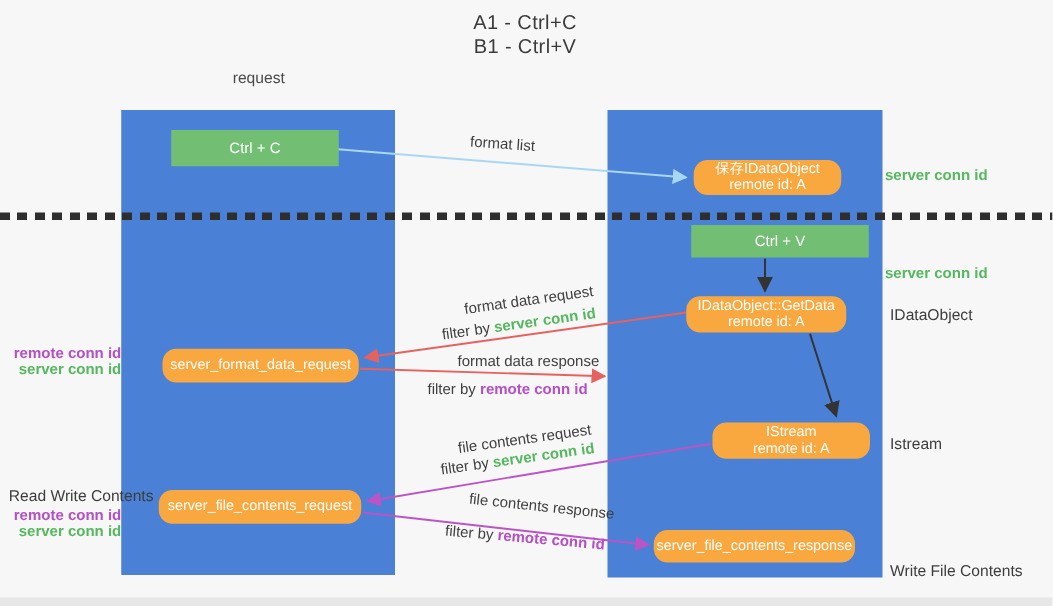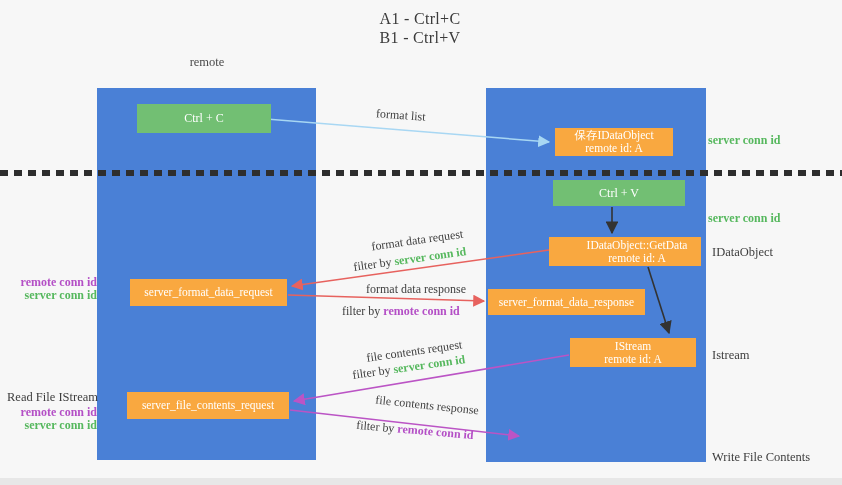--- a/index.html
+++ b/index.html
@@ -3,21 +3,21 @@
 <meta charset="utf-8">
 <style>
   :root{
     --column-blue:#4a80d6; --box-green:#72bf73; --box-orange:#f9a840;
     --arrow-lightblue:#a8d7f3; --arrow-red:#e7625e; --arrow-purple:#bb54c5;
     --arrow-black:#333333; --label-green:#56b85e; --label-purple:#b44fc6;
     --text-dark:#3d3d3d; --page-bg:#f7f7f7;
   }
   html,body{margin:0;padding:0;}
   body{background:var(--page-bg,#f7f7f7);font-family:"Liberation Sans","DejaVu Sans",sans-serif;}
-  .canvas{position:relative;width:842px;height:485px;background:var(--page-bg,#f7f7f7);overflow:hidden;font-family:Liberation Serif, serif;}
+  .canvas{position:relative;width:842px;height:485px;background:var(--page-bg,#f7f7f7);overflow:hidden;}
 
   .title{position:absolute;left:330px;top:9px;width:180px;text-align:center;
          font-size:16px;line-height:19px;color:#3b3b3b;letter-spacing:.3px;}
   .col-header{position:absolute;width:120px;text-align:center;font-size:12.5px;
               line-height:14px;color:#4a4a4a;}
 
   .column{position:absolute;background:var(--column-blue,#4a80d6);}
 
   .dotted{position:absolute;left:0;top:170px;width:842px;height:6px;
           background:repeating-linear-gradient(90deg,#2e2e2e 0 8px,transparent 8px 14px);}
@@ -29,21 +29,21 @@
   .ln-black{stroke:var(--arrow-black,#333);stroke-width:1.6;}
   .mh-blue{fill:var(--arrow-lightblue,#a8d7f3);}
   .mh-red{fill:var(--arrow-red,#e7625e);}
   .mh-purple{fill:var(--arrow-purple,#bb54c5);}
   .mh-black{fill:var(--arrow-black,#333);}
 
   .box{position:absolute;z-index:3;display:flex;flex-direction:column;align-items:center;
        justify-content:center;color:#fff;text-align:center;font-size:12px;line-height:13px;}
   .box.small{font-size:11.5px;}
   .green{background:var(--box-green,#72bf73);}
-  .orange{background:var(--box-orange,#f9a840);}
+  .orange{background:var(--box-orange,#f9a840);border-radius:11px;}
 
   .arrow-label{position:absolute;z-index:3;font-size:12px;color:#3f3f3f;white-space:nowrap;}
   .tag-green{color:var(--label-green,#56b85e);font-weight:700;}
   .tag-purple{color:var(--label-purple,#b44fc6);font-weight:700;}
 
   .side-plain{position:absolute;z-index:3;font-size:12.5px;color:var(--text-dark,#3d3d3d);white-space:nowrap;}
   .side-green{position:absolute;z-index:3;font-size:12px;font-weight:700;color:var(--label-green,#56b85e);white-space:nowrap;}
   .left-pair{position:absolute;z-index:3;width:97px;text-align:right;font-size:12px;
              font-weight:700;line-height:13px;white-space:nowrap;}
   .left-pair .remote{color:var(--label-purple,#b44fc6);}
@@ -55,21 +55,21 @@
 <body>
 
 <div class="canvas">
 
   <div class="title">
     <div>A1 - Ctrl+C</div>
     <div>B1 - Ctrl+V</div>
   </div>
 
   <div class="col-header" style="left:147px;top:55px;">
-    <div>remote</div>
+    <div>request</div>
   </div>
   <div class="col-header" style="left:536px;top:55px;">
   </div>
 
   <div class="column" style="left:97px;top:88px;width:219px;height:372px;"></div>
   <div class="column" style="left:486px;top:88px;width:220px;height:374px;"></div>
 
   <div class="dotted"></div>
 
   <svg class="arrows" width="842" height="485">
@@ -96,39 +96,39 @@
     <line x1="290" y1="410" x2="519" y2="436" class="ln-purple" marker-end="url(#mk-purple)"></line>
   </svg>
 
   <div class="box green" style="left:137px;top:104px;width:134px;height:29px;">
     <div>Ctrl + C</div>
   </div>
   <div class="box orange small" style="left:555px;top:128px;width:118px;height:28px;">
     <div>保存IDataObject</div>
     <div>remote id: A</div>
   </div>
-  <div class="box green" style="left:553px;top:180px;width:132px;height:26px;">
+  <div class="box green" style="left:553px;top:180px;width:142px;height:26px;">
     <div>Ctrl + V</div>
   </div>
-  <div class="box orange small" style="left:549px;top:237px;width:128px;height:29px;padding-left:24px;">
+  <div class="box orange small" style="left:549px;top:237px;width:128px;height:29px;">
     <div>IDataObject::GetData</div>
     <div>remote id: A</div>
   </div>
   <div class="box orange small" style="left:130px;top:279px;width:157px;height:27px;">
     <div>server_format_data_request</div>
-  </div>
-  <div class="box orange small" style="left:488px;top:289px;width:157px;height:26px;">
-    <div>server_format_data_response</div>
   </div>
   <div class="box orange small" style="left:570px;top:338px;width:126px;height:29px;">
     <div>IStream</div>
     <div>remote id: A</div>
   </div>
   <div class="box orange small" style="left:127px;top:392px;width:162px;height:27px;">
     <div>server_file_contents_request</div>
+  </div>
+  <div class="box orange small" style="left:523px;top:424px;width:161px;height:26px;">
+    <div>server_file_contents_response</div>
   </div>
 
   <div class="arrow-label" style="left:376px;top:108px;transform:rotate(4deg);">format list</div>
 
   <div class="arrow-label" style="left:371px;top:233px;transform:rotate(-8deg);">format data request</div>
   <div class="arrow-label" style="left:353px;top:252px;transform:rotate(-8deg);">
     <span>filter by</span> <span class="tag-green">server conn id</span>
   </div>
 
   <div class="arrow-label" style="left:366px;top:282px;">format data response</div>
@@ -149,20 +149,20 @@
   <div class="side-green" style="left:708px;top:133px;">server conn id</div>
   <div class="side-green" style="left:708px;top:211px;">server conn id</div>
   <div class="side-plain" style="left:712px;top:245px;">IDataObject</div>
   <div class="side-plain" style="left:712px;top:348px;">Istream</div>
   <div class="side-plain" style="left:712px;top:450px;">Write File Contents</div>
 
   <div class="left-pair" style="left:0;top:276px;">
     <div class="remote">remote conn id</div>
     <div class="server">server conn id</div>
   </div>
-  <div class="side-plain" style="left:7px;top:390px;">Read File IStream</div>
+  <div class="side-plain" style="left:7px;top:390px;">Read Write Contents</div>
   <div class="left-pair" style="left:0;top:406px;">
     <div class="remote">remote conn id</div>
     <div class="server">server conn id</div>
   </div>
 
   <div class="bottom-strip"></div>
 </div>
 
 </body></html>

